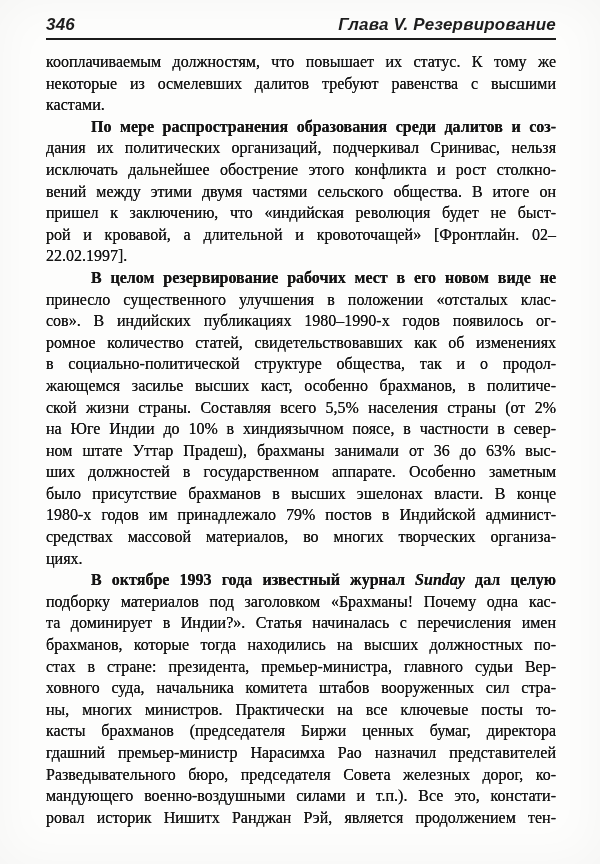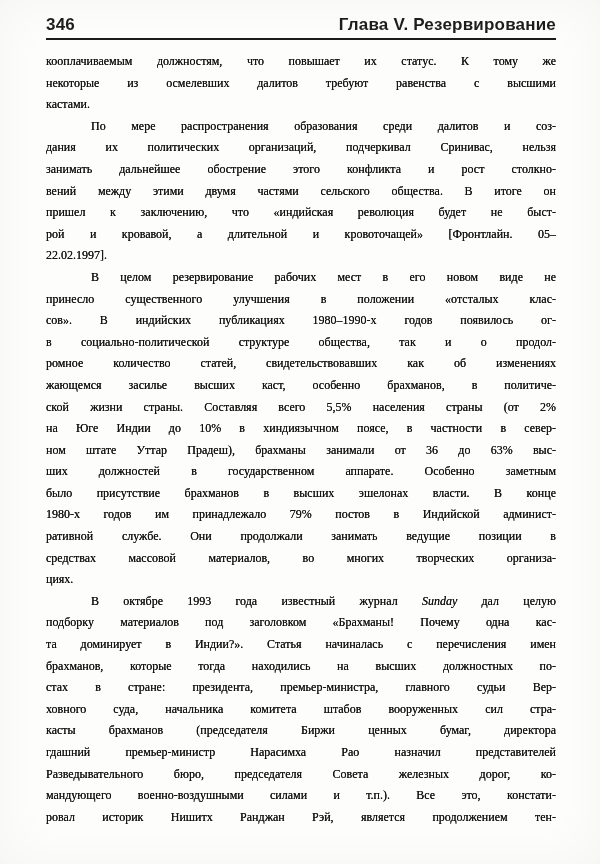--- a/index.html
+++ b/index.html
@@ -18,41 +18,42 @@
 
   .running-header {
     display: flex;
     justify-content: space-between;
     align-items: baseline;
     margin: 0 44px 0 46px;
     padding-top: 15px;
     padding-bottom: 3px;
     border-bottom: 2px solid #1c1c1c;
     font-family: "Liberation Sans", sans-serif;
+    font-style: italic;
     font-size: 17px;
     font-weight: 600;
     color: #1d1d1d;
     letter-spacing: 0.2px;
   }
 
   .page-body {
     margin: 11px 44px 12px 46px;
-    font-size: 12px;
+    font-size: 16px;
     line-height: 21.6px;
     text-shadow: 0 0 0.5px currentColor; 
   }
 
   .paragraph { margin: 0; }
 
   .line {
     text-align: justify;
     text-align-last: justify;
     min-height: 21.6px;
   }
-  .line.indent { text-indent: 45px; }
+  .line.indent { text-indent: 45px; font-weight: bold; }
   .line.last   { text-align-last: left; }
 
   .seg-italic { font-style: italic; }
 </style>
 </head>
 <body>
 
 <div class="page">
 
   <div class="running-header">
@@ -62,50 +63,50 @@
 
   <div class="page-body">
       <div class="paragraph">
         <div class="line"><span>кооплачиваемым должностям, что повышает их статус. К тому же</span></div>
         <div class="line"><span>некоторые из осмелевших далитов требуют равенства с высшими</span></div>
         <div class="line last"><span>кастами.</span></div>
       </div>
       <div class="paragraph">
         <div class="line indent"><span>По мере распространения образования среди далитов и соз-</span></div>
         <div class="line"><span>дания их политических организаций, подчеркивал Сринивас, нельзя</span></div>
-        <div class="line"><span>занимать дальнейшее обострение этого конфликта и рост столкно-</span></div>
+        <div class="line"><span>исключать дальнейшее обострение этого конфликта и рост столкно-</span></div>
         <div class="line"><span>вений между этими двумя частями сельского общества. В итоге он</span></div>
         <div class="line"><span>пришел к заключению, что «индийская революция будет не быст-</span></div>
-        <div class="line"><span>рой и кровавой, а длительной и кровоточащей» [Фронтлайн. 05–</span></div>
+        <div class="line"><span>рой и кровавой, а длительной и кровоточащей» [Фронтлайн. 02–</span></div>
         <div class="line last"><span>22.02.1997].</span></div>
       </div>
       <div class="paragraph">
         <div class="line indent"><span>В целом резервирование рабочих мест в его новом виде не</span></div>
         <div class="line"><span>принесло существенного улучшения в положении «отсталых клас-</span></div>
         <div class="line"><span>сов». В индийских публикациях 1980–1990-х годов появилось ог-</span></div>
+        <div class="line"><span>ромное количество статей, свидетельствовавших как об изменениях</span></div>
         <div class="line"><span>в социально-политической структуре общества, так и о продол-</span></div>
-        <div class="line"><span>ромное количество статей, свидетельствовавших как об изменениях</span></div>
         <div class="line"><span>жающемся засилье высших каст, особенно брахманов, в политиче-</span></div>
         <div class="line"><span>ской жизни страны. Составляя всего 5,5% населения страны (от 2%</span></div>
         <div class="line"><span>на Юге Индии до 10% в хиндиязычном поясе, в частности в север-</span></div>
         <div class="line"><span>ном штате Уттар Прадеш), брахманы занимали от 36 до 63% выс-</span></div>
         <div class="line"><span>ших должностей в государственном аппарате. Особенно заметным</span></div>
         <div class="line"><span>было присутствие брахманов в высших эшелонах власти. В конце</span></div>
         <div class="line"><span>1980-х годов им принадлежало 79% постов в Индийской админист-</span></div>
-        <div class="line"><span>ративной службе. Они продолжали занимать ведущие позиции в</span></div>
         <div class="line"><span>средствах массовой материалов, во многих творческих организа-</span></div>
         <div class="line last"><span>циях.</span></div>
       </div>
       <div class="paragraph">
         <div class="line indent"><span>В октябре 1993 года известный журнал </span><span class="seg-italic">Sunday</span><span> дал целую</span></div>
         <div class="line"><span>подборку материалов под заголовком «Брахманы! Почему одна кас-</span></div>
         <div class="line"><span>та доминирует в Индии?». Статья начиналась с перечисления имен</span></div>
         <div class="line"><span>брахманов, которые тогда находились на высших должностных по-</span></div>
         <div class="line"><span>стах в стране: президента, премьер-министра, главного судьи Вер-</span></div>
         <div class="line"><span>ховного суда, начальника комитета штабов вооруженных сил стра-</span></div>
+        <div class="line"><span>ны, многих министров. Практически на все ключевые посты то-</span></div>
         <div class="line"><span>касты брахманов (председателя Биржи ценных бумаг, директора</span></div>
         <div class="line"><span>гдашний премьер-министр Нарасимха Рао назначил представителей</span></div>
         <div class="line"><span>Разведывательного бюро, председателя Совета железных дорог, ко-</span></div>
         <div class="line"><span>мандующего военно-воздушными силами и т.п.). Все это, констати-</span></div>
         <div class="line"><span>ровал историк Нишитх Ранджан Рэй, является продолжением тен-</span></div>
       </div>
     </div>
 
 </div>
 

